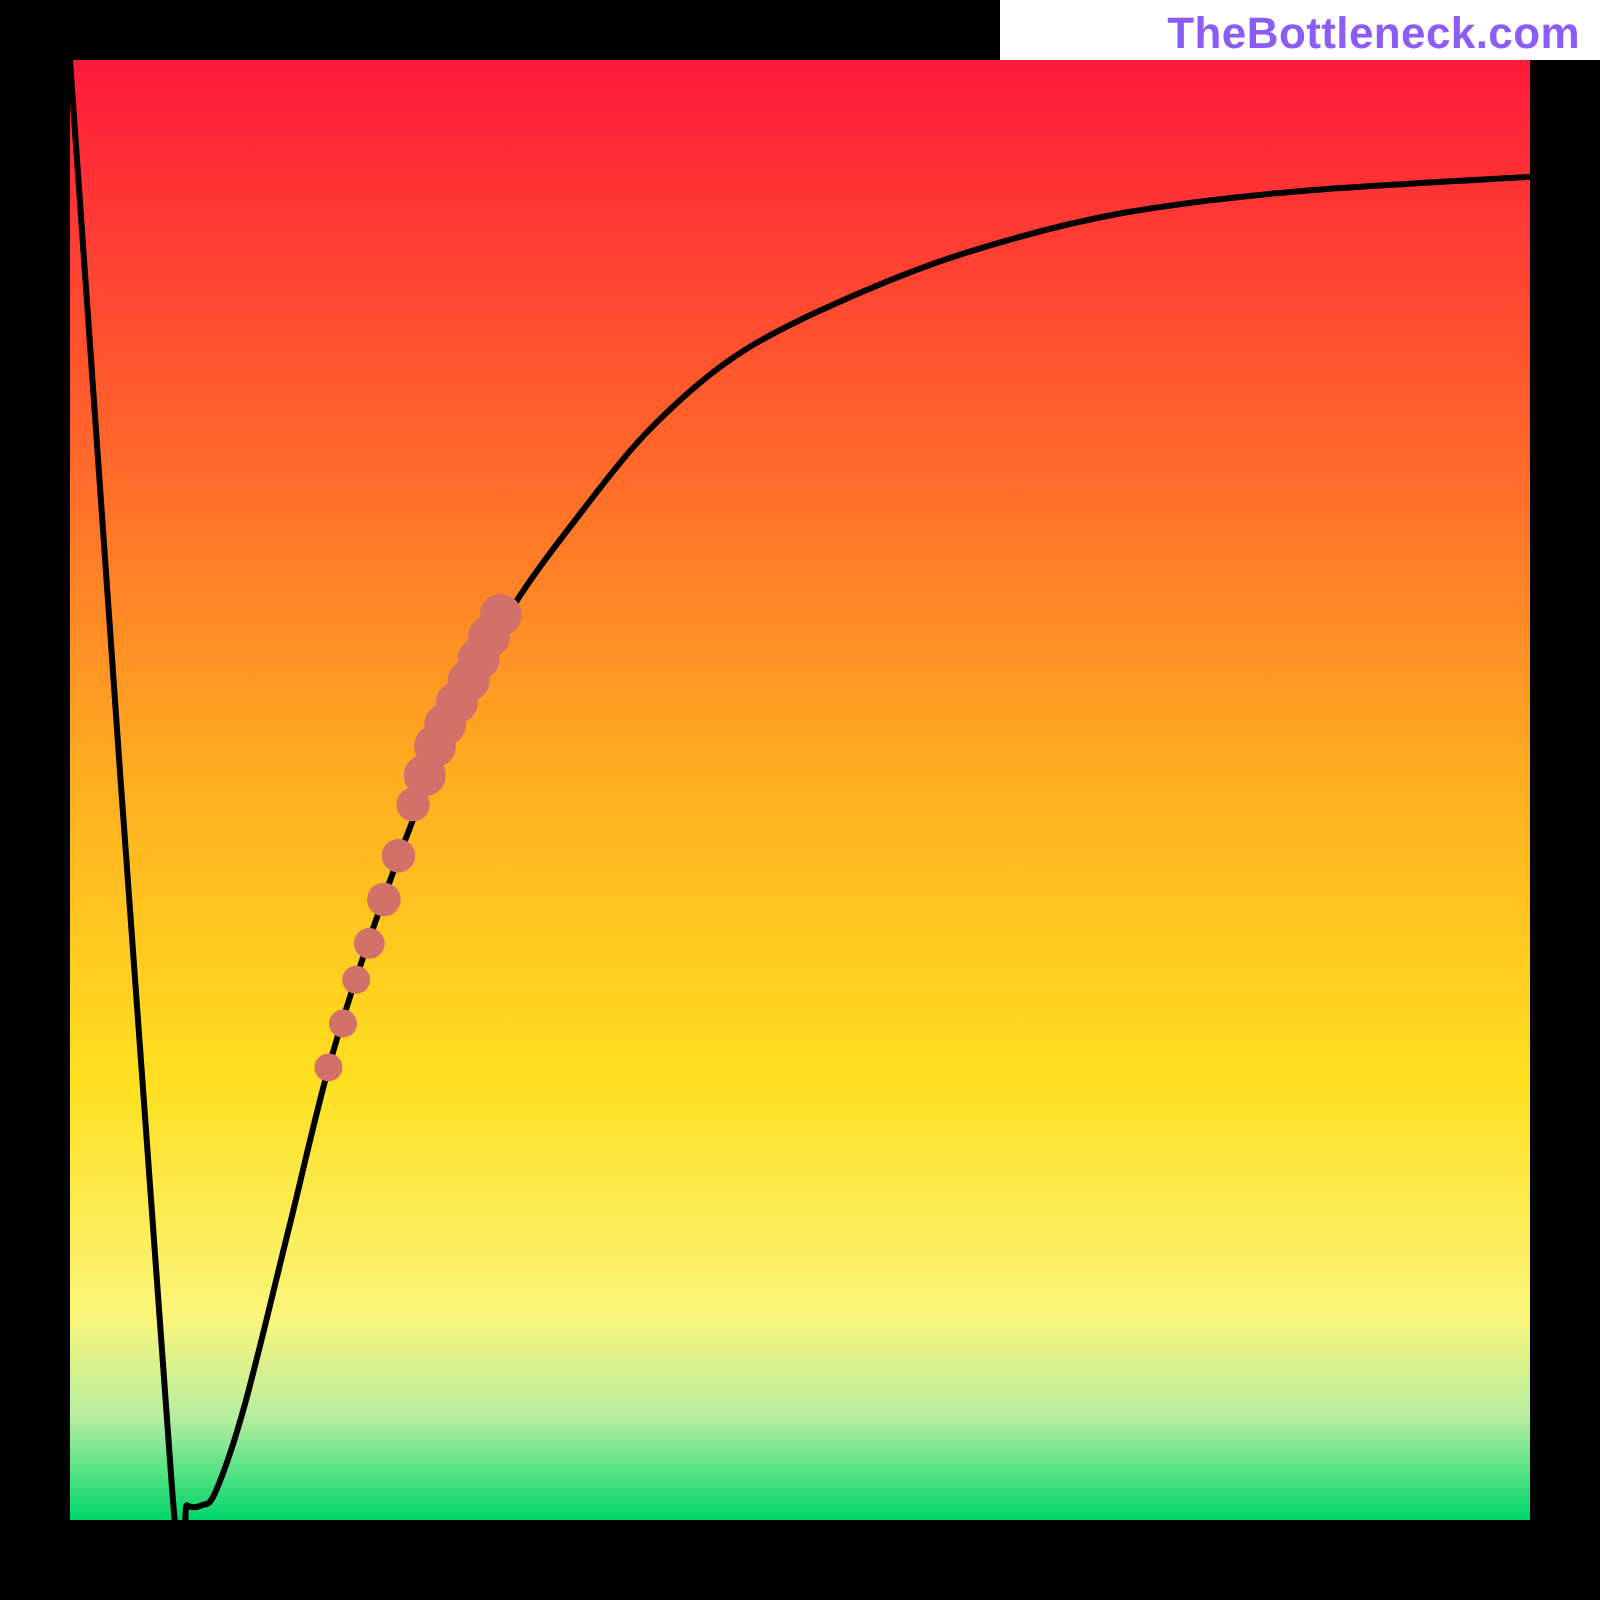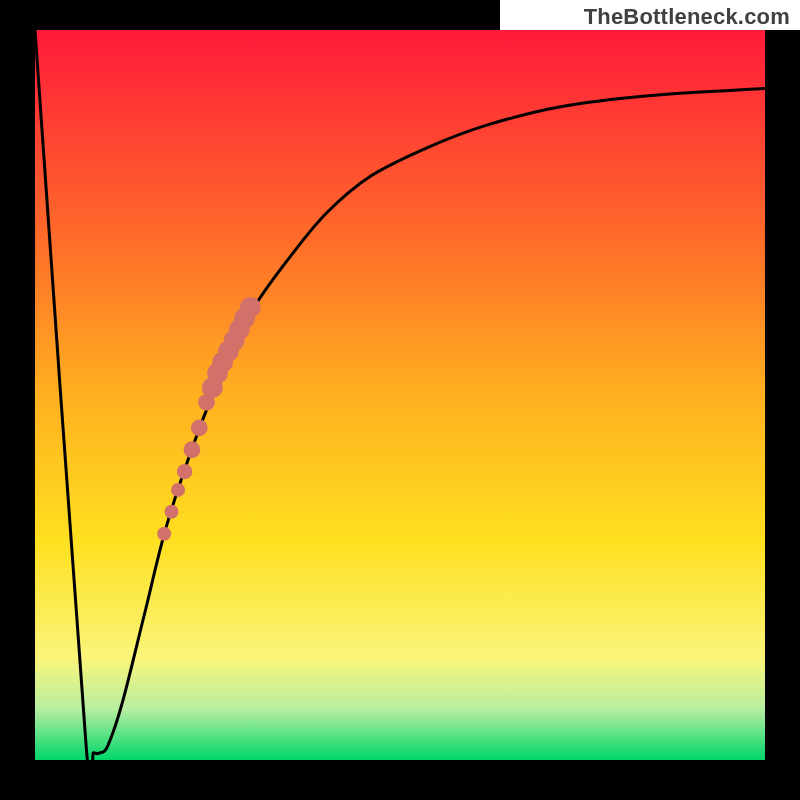--- a/index.html
+++ b/index.html
@@ -12,21 +12,21 @@
     width: 800px;
     height: 800px;
     position: relative;
   }
   .attribution {
     position: absolute;
     top: 4px;
     right: 10px;
     font-size: 22px;
     font-weight: bold;
-    color: #404040;
+    color: #8b5cf6;
     letter-spacing: 0.2px;
   }
   svg.chart {
     display: block;
   }
 </style>
 </head>
 <body>
 
 <div class="container">

